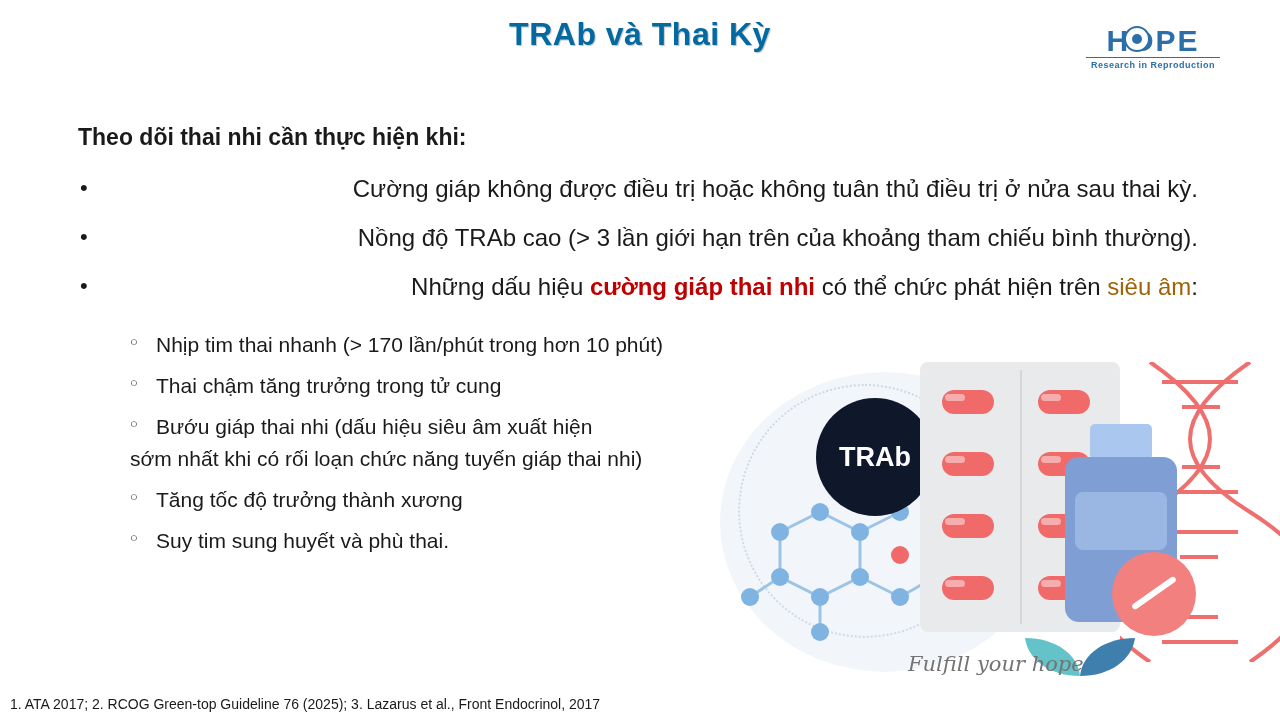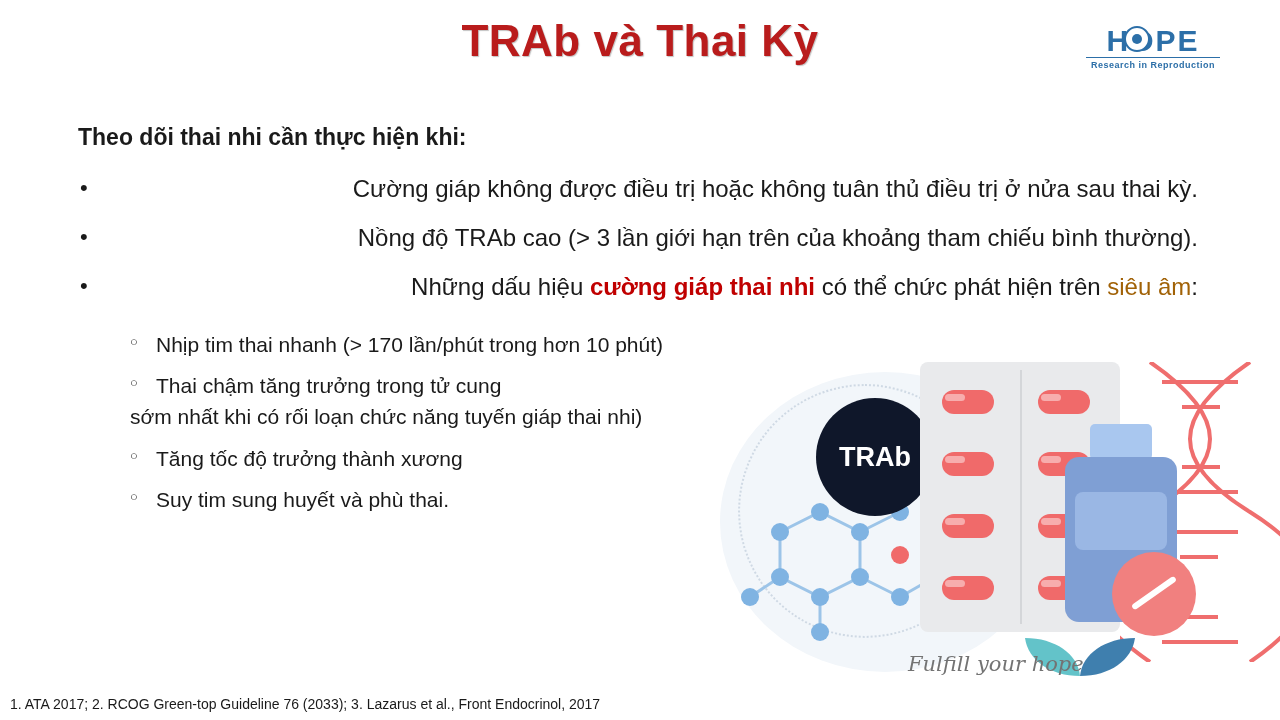--- a/index.html
+++ b/index.html
@@ -20,23 +20,23 @@
     height: 720px;
     overflow: hidden;
   }
   
   .title {
     position: absolute;
     top: 16px;
     left: 0;
     width: 1280px;
     text-align: center;
-    font-size: 44px;
-    font-weight: bold;
-    color: #b91c1c;
+    font-size: 32px;
+    font-weight: bold;
+    color: #0369a1;
     letter-spacing: 0.5px;
     text-shadow: 1px 1px 1px rgba(120,120,120,0.45);
   }
   
   .logo {
     position: absolute;
     top: 24px;
     right: 52px;
     width: 150px;
     height: 62px;
@@ -332,20 +332,21 @@
     <div class="bullet">Cường giáp không được điều trị hoặc không tuân thủ điều trị ở nửa sau thai kỳ.</div>
     <div class="bullet">Nồng độ TRAb cao (&gt; 3 lần giới hạn trên của khoảng tham chiếu bình thường).</div>
     <div class="bullet">
       <span>Những dấu hiệu </span><span class="hl-red">cường giáp thai nhi</span><span> có thể chức phát hiện trên </span><span class="hl-red-plain">siêu âm</span><span>:</span>
     </div>
   </div>
 
   <div class="subs">
     <div class="sub">Nhịp tim thai nhanh (&gt; 170 lần/phút trong hơn 10 phút)</div>
     <div class="sub">Thai chậm tăng trưởng trong tử cung</div>
+    <div class="sub">Bướu giáp thai nhi (dấu hiệu siêu âm xuất hiện</div>
     <div class="sub cont">sớm nhất khi có rối loạn chức năng tuyến giáp thai nhi)</div>
     <div class="sub">Tăng tốc độ trưởng thành xương</div>
     <div class="sub">Suy tim sung huyết và phù thai.</div>
   </div>
 
   <div class="art">
     <div class="art-bg-circle"></div>
     <div class="art-dotted"></div>
 
     <svg class="molecule" viewBox="0 0 240 180">
@@ -408,15 +409,15 @@
     <div class="tablet"></div>
 
     <svg class="leafs" viewBox="0 0 120 50">
       <path d="M5 8 C35 8, 58 24, 60 46 C30 46, 8 30, 5 8 Z" fill="#63c3c9"></path>
       <path d="M115 8 C85 8, 62 24, 60 46 C90 46, 112 30, 115 8 Z" fill="#3f7fae"></path>
     </svg>
 
     <div class="tagline">Fulfill your hope</div>
   </div>
 
-  <div class="footer">1. ATA 2017; 2. RCOG Green-top Guideline 76 (2033); 3. Lazarus et al., Front Endocrinol, 2017</div>
+  <div class="footer">1. ATA 2017; 2. RCOG Green-top Guideline 76 (2025); 3. Lazarus et al., Front Endocrinol, 2017</div>
 
 </div>
 
 </body></html>

